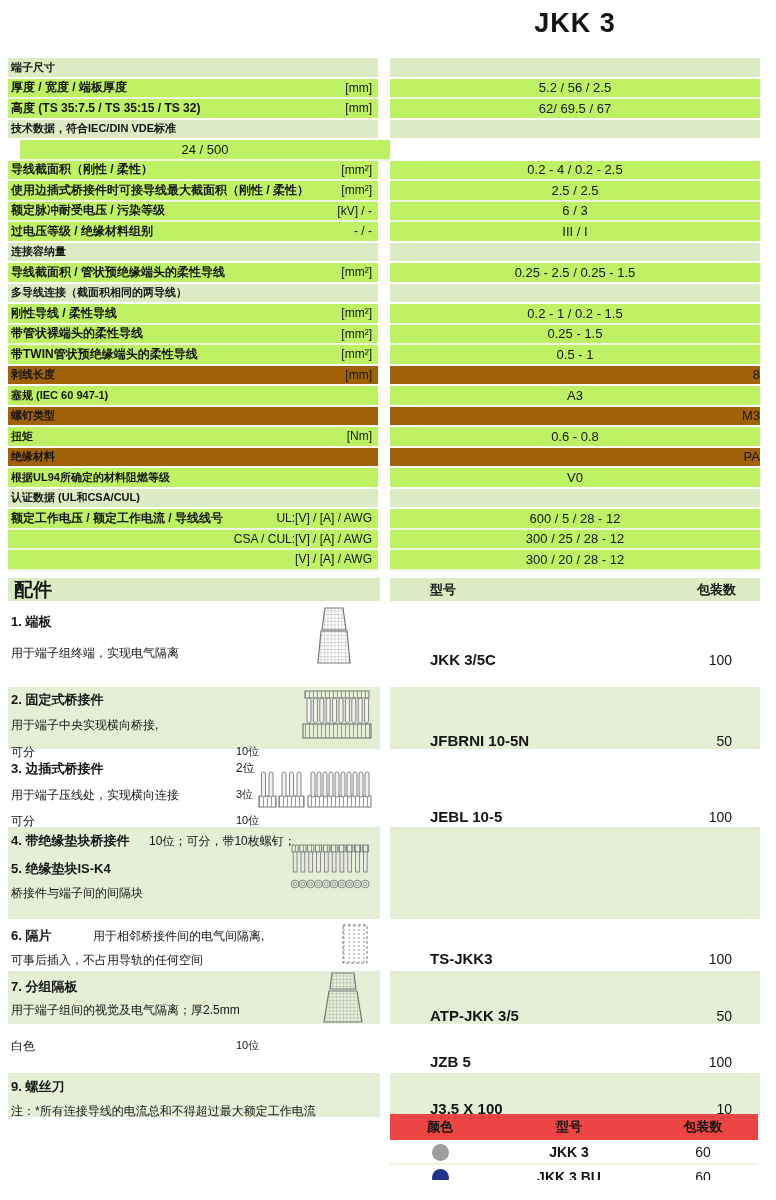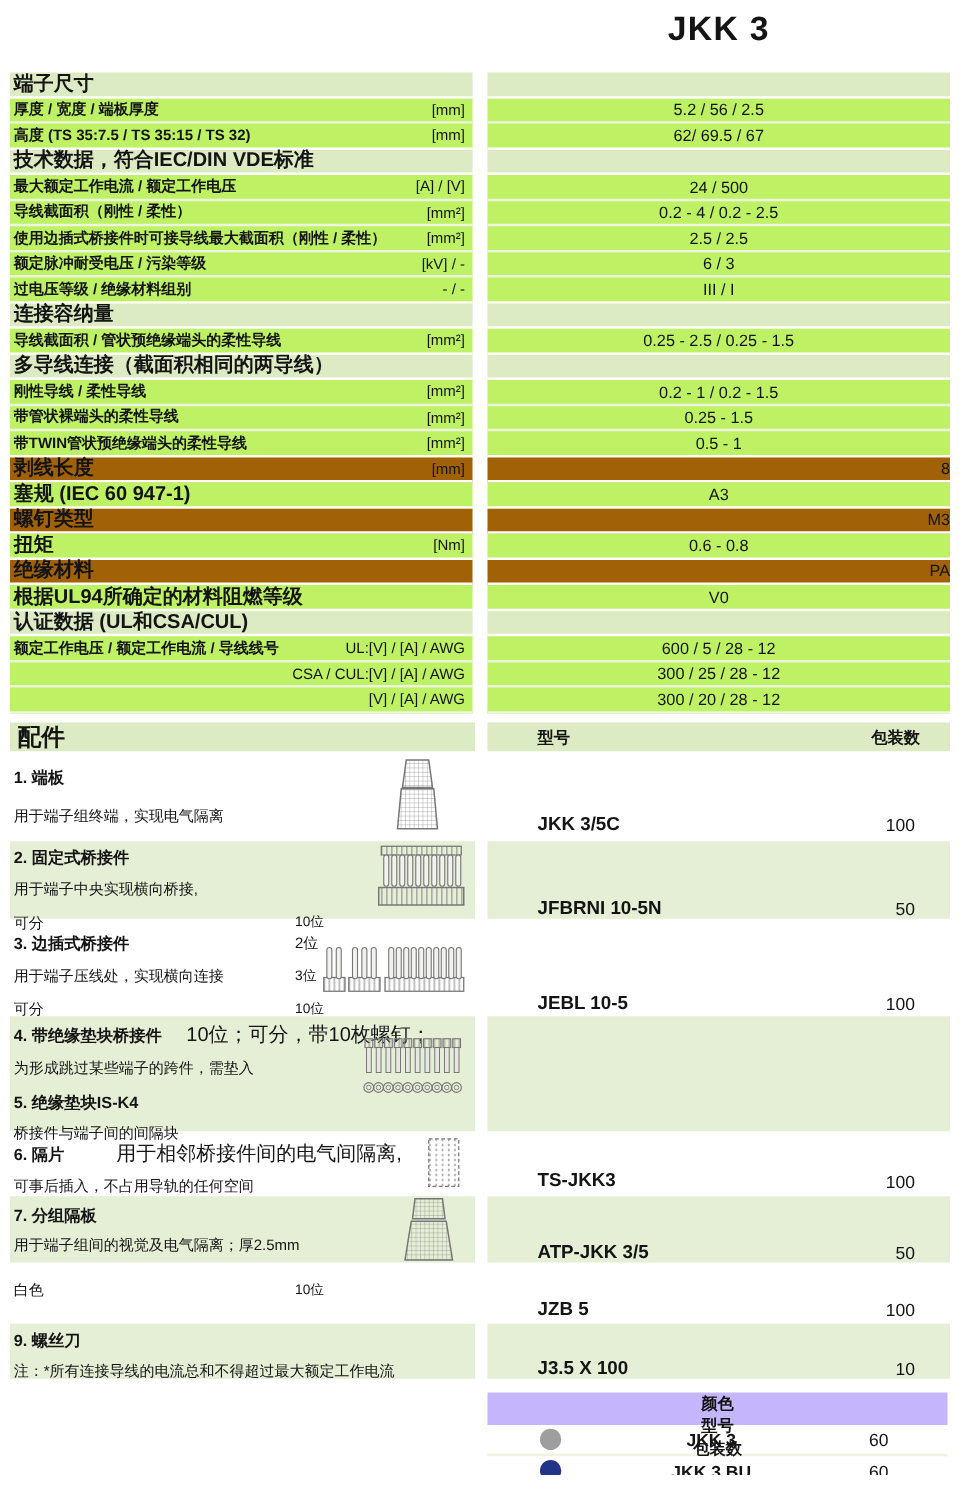--- a/index.html
+++ b/index.html
@@ -14,45 +14,45 @@
   .cl{width:370px;display:flex;align-items:center;padding:0 6px 0 3px;
       box-sizing:border-box;border-bottom:2px solid transparent;}
   .cr{width:370px;margin-left:12px;display:flex;align-items:center;justify-content:center;
       font-size:13px;box-sizing:border-box;border-bottom:2px solid transparent;}
   .lab{flex:1;font-size:12px;font-weight:bold;white-space:nowrap;}
   .unit{font-size:12px;white-space:nowrap;}
   .srow.w .cl,.srow.w .cr{background:#bef264;border-bottom-color:#eef4e0;}
   .srow.wg .cl,.srow.wg .cr{border-bottom-color:#fff;}
   .srow.g .cl,.srow.g .cr{background:#a16207;border-bottom-color:#fff;justify-content:flex-end;}
   .srow.sec .cl,.srow.sec .cr{background:#dcebc3;border-bottom-color:#fff;}
-  .srow.sec .lab,.srow.b .lab{font-size:16px;}
+  .srow.sec .lab,.srow.b .lab{font-size:11px;}
 
   
   .acc{position:absolute;top:578px;left:8px;width:752px;}
   .arow{display:flex;}
   .al{width:372px;position:relative;box-sizing:border-box;padding:2px 0 0 3px;}
   .ar{width:370px;margin-left:10px;position:relative;display:flex;align-items:flex-end;box-sizing:border-box;}
   .arow.green .al,.arow.green .ar{background:#e5efd6;}
   .ahead{height:23px;margin-bottom:4px;}
   .ahead .al,.ahead .ar{background:#dcebc3;display:flex;align-items:center;padding-top:0;}
   .ahead .hl{font-size:19px;font-weight:bold;padding-left:3px;}
   .ahead .hm{font-size:13px;font-weight:bold;padding-left:40px;flex:1;}
   .ahead .hq{font-size:13px;font-weight:bold;padding-right:24px;}
   .atitle{font-size:13px;font-weight:bold;}
-  .anote{font-size:16px;font-weight:normal;margin-left:16px;}
+  .anote{font-size:12px;font-weight:normal;margin-left:16px;}
   .adesc{font-size:12px;position:relative;}
   .apos{position:absolute;left:225px;top:0;font-size:11px;}
   .tpos{position:absolute;left:228px;font-size:12px;font-weight:normal;}
   .model{font-size:15px;font-weight:bold;padding-left:40px;flex:1;}
   .qty{font-size:14px;padding-right:28px;}
   .aicon{position:absolute;}
 
   
   .btable{position:absolute;left:390px;top:1114px;width:368px;}
-  .bhead{height:26px;background:#c4b5fd;display:flex;align-items:center;flex-direction:column;}
+  .bhead{height:26px;background:#ef4444;display:flex;align-items:center;}
   .bc1{width:100px;text-align:center;}
   .bc2{flex:1;text-align:center;}
   .bc3{width:110px;text-align:center;}
   .bhead span{font-size:13px;font-weight:bold;}
   .brow{height:25px;display:flex;align-items:center;border-bottom:2px solid #eef4e0;box-sizing:border-box;}
   .brow .bc2{font-size:14px;font-weight:bold;}
   .brow .bc3{font-size:14px;}
   .dot{width:17px;height:17px;border-radius:50%;display:inline-block;vertical-align:middle;}
   .dot-gray{background:#9e9e9e;}
   .dot-blue{background:#22338a;}
@@ -103,24 +103,20 @@
         <div class="cr">62/ 69.5 / 67</div>
       </div>
       <div class="srow sec">
         <div class="cl">
           <span class="lab">技术数据，符合IEC/DIN VDE标准</span>
           <span class="unit"></span>
         </div>
         <div class="cr"></div>
       </div>
       <div class="srow w">
-        <div class="cl">
-          <span class="lab">最大额定工作电流 / 额定工作电压</span>
-          <span class="unit">[A] / [V]</span>
-        </div>
         <div class="cr">24 / 500</div>
       </div>
       <div class="srow w">
         <div class="cl">
           <span class="lab">导线截面积（刚性 / 柔性）</span>
           <span class="unit">[mm²]</span>
         </div>
         <div class="cr">0.2 - 4 / 0.2 - 2.5</div>
       </div>
       <div class="srow w">
@@ -280,21 +276,21 @@
             <polygon points="11,24 37,24 40,56 8,56" fill="url(#hx)" stroke="#777" stroke-width="1.2"></polygon>
           </svg>
         </span>
       </div>
       <div class="ar">
         <span class="model">JKK 3/5C</span>
         <span class="qty">100</span>
       </div>
     </div>
 
-    <div class="arow green" style="height:62px;margin-top:5px;">
+    <div class="arow green" style="height:62px;margin-top:19px;">
       <div class="al">
         <div class="atitle" style="margin-top:2px;">2. 固定式桥接件</div>
         <div class="adesc" style="margin-top:8px;">用于端子中央实现横向桥接,</div>
         <div class="adesc" style="margin-top:10px;">
           <span>可分</span>
           <span class="apos">10位</span>
         </div>
         <span class="aicon" style="left:292px;top:3px;">
           <svg width="74" height="50" viewBox="0 0 74 50">
             <rect x="5" y="1" width="64" height="7" fill="url(#vl)" stroke="#777" stroke-width="1"></rect>
@@ -360,21 +356,20 @@
         <span class="qty">100</span>
       </div>
     </div>
 
     <div class="arow green" style="height:92px;margin-top:2px;">
       <div class="al">
         <div class="atitle" style="margin-top:3px;">
           <span>4. 带绝缘垫块桥接件</span>
           <span class="anote">10位；可分，带10枚螺钉；</span>
         </div>
-        <div class="adesc" style="margin-top:7px;">为形成跳过某些端子的跨件，需垫入</div>
         <div class="atitle" style="margin-top:10px;">5. 绝缘垫块IS-K4</div>
         <div class="adesc" style="margin-top:7px;">桥接件与端子间的间隔块</div>
         <span class="aicon" style="left:282px;top:17px;">
           <svg width="82" height="48" viewBox="0 0 82 48">
             <rect x="2" y="1" width="6.2" height="7" fill="url(#vl)" stroke="#777" stroke-width="0.9"></rect>
               <rect x="3.2" y="8" width="3.8" height="20" fill="#e8e8e2" stroke="#777" stroke-width="0.8"></rect>
             <rect x="9.8" y="1" width="6.2" height="7" fill="url(#vl)" stroke="#777" stroke-width="0.9"></rect>
               <rect x="11" y="8" width="3.8" height="20" fill="#e8e8e2" stroke="#777" stroke-width="0.8"></rect>
             <rect x="17.6" y="1" width="6.2" height="7" fill="url(#vl)" stroke="#777" stroke-width="0.9"></rect>
               <rect x="18.8" y="8" width="3.8" height="20" fill="#e8e8e2" stroke="#777" stroke-width="0.8"></rect>

